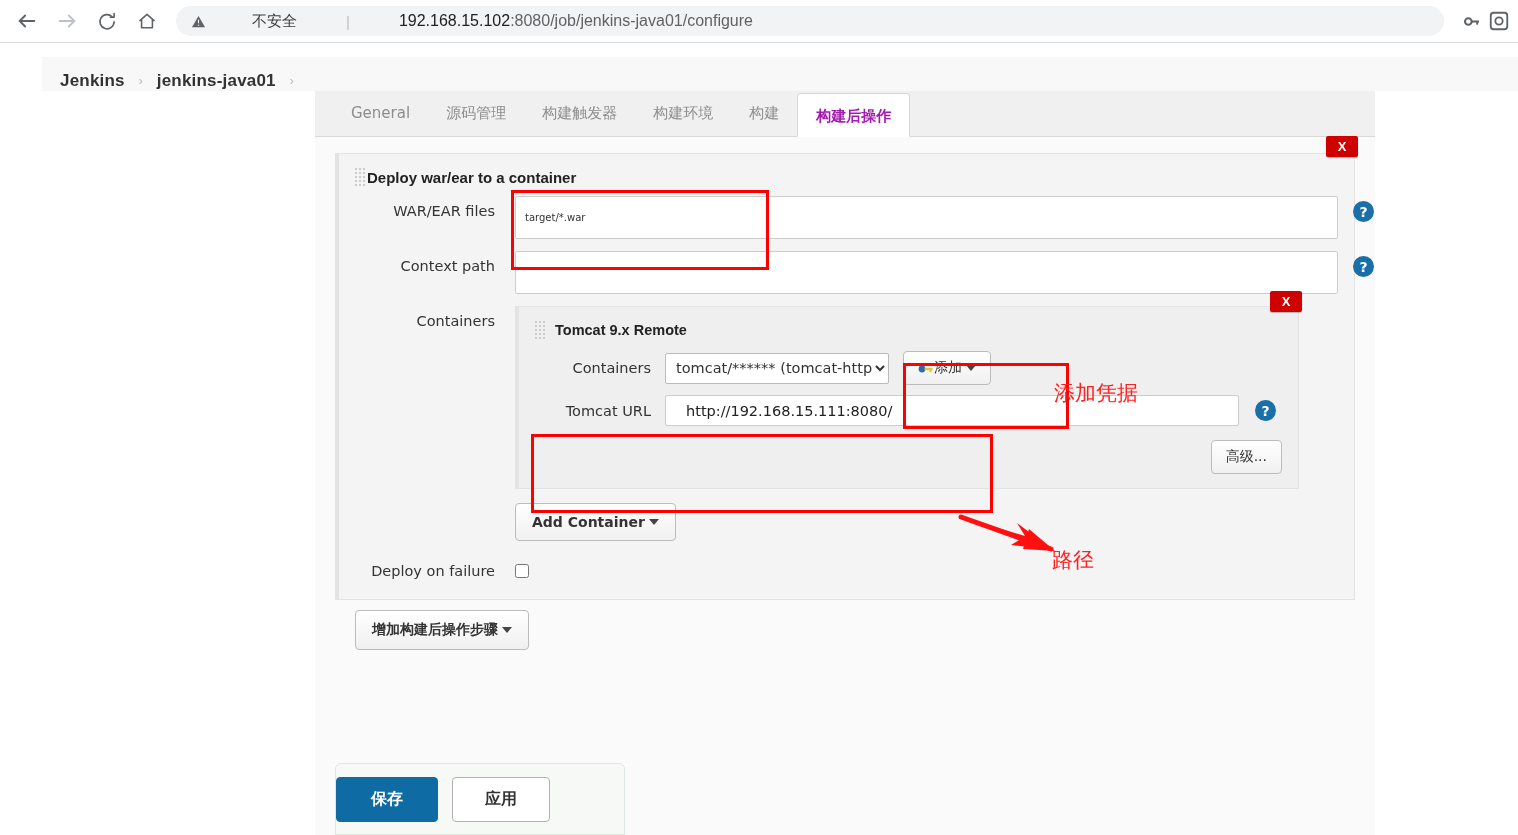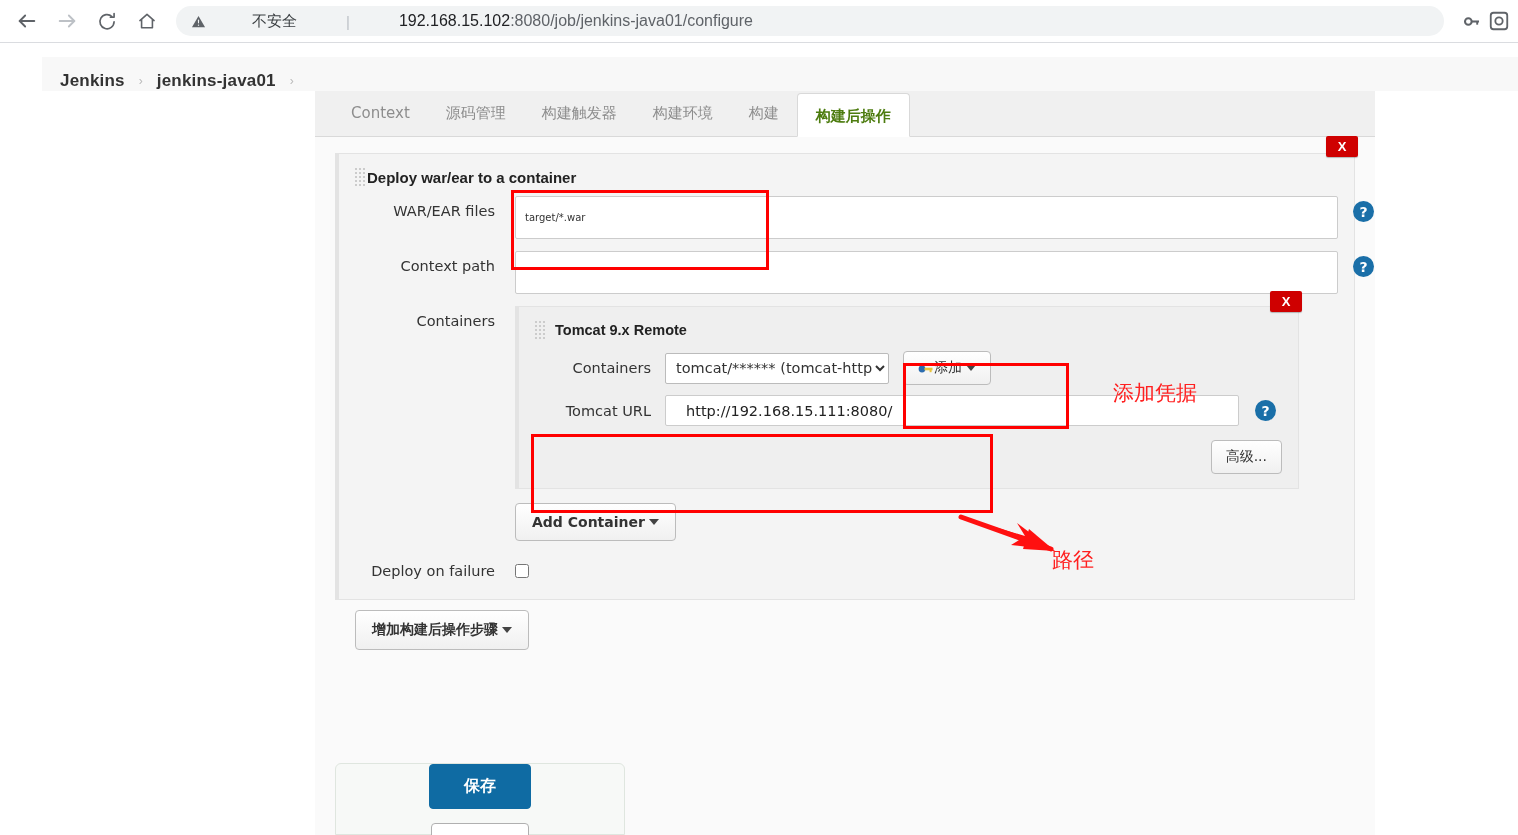--- a/index.html
+++ b/index.html
@@ -107,21 +107,21 @@
   .tab {
     height:46px; line-height:46px;
     padding:0 18px;
     font-size:15px; color:#8d8d8d;
     cursor:pointer;
     white-space:nowrap;
     font-family:"DejaVu Sans", sans-serif;
   }
   .tab.active {
     background:#ffffff;
-    color:#4d7c0f; font-weight:bold;
+    color:#a21caf; font-weight:bold;
     border:1px solid #d9d9d9;
     border-bottom:1px solid #ffffff;
     border-radius:4px 4px 0 0;
     margin-bottom:-1px;
     height:44px; line-height:44px;
   }
 
   
   .form-area { position:relative; padding:16px 20px 0 20px; }
 
@@ -261,21 +261,20 @@
   .add-step-row { margin-top:10px; padding-left:20px; }
 
   
   .savebar {
     position:absolute; left:335px; top:672px;
     width:290px; height:72px;
     background:#f7f9f7;
     border:1px solid #dfe6df;
     border-radius:6px 6px 0 0;
     display:flex; align-items:center; gap:14px;
-    flex-direction:column;
   }
   .btn-primary {
     background:#0f6ba3; color:#fff;
     border:1px solid #0f6ba3; border-radius:4px;
     font-size:16px; font-weight:bold;
     padding:11px 34px; cursor:pointer;
     font-family:"DejaVu Sans", sans-serif;
   }
   .btn-secondary {
     background:#fff; color:#333;
@@ -355,21 +354,21 @@
   <span class="crumb link">Jenkins</span>
   <span class="crumb-sep">›</span>
   <span class="crumb link">jenkins-java01</span>
   <span class="crumb-sep">›</span>
 </div>
 
 <div class="page">
   <div class="content-col">
 
     <div class="tabbar">
-      <div class="tab">Context</div>
+      <div class="tab">General</div>
       <div class="tab">源码管理</div>
       <div class="tab">构建触发器</div>
       <div class="tab">构建环境</div>
       <div class="tab">构建</div>
       <div class="tab active">构建后操作</div>
     </div>
 
     <div class="form-area">
 
       <div class="publisher">
@@ -466,21 +465,21 @@
     <button class="btn-secondary">应用</button>
   </div>
 </div>
 
 <div class="anno anno-box" style="left:511px; top:190px; width:258px; height:80px;"></div>
 
 <div class="anno anno-box" style="left:903px; top:363px; width:166px; height:66px;"></div>
 
 <div class="anno anno-box" style="left:531px; top:434px; width:462px; height:79px;"></div>
 
-<div class="anno anno-text" style="left:1113px; top:379px;">添加凭据</div>
+<div class="anno anno-text" style="left:1054px; top:379px;">添加凭据</div>
 
 <div class="anno anno-text" style="left:1052px; top:546px;">路径</div>
 
 <svg class="anno" style="left:955px; top:505px;" width="120" height="50" viewBox="0 0 120 50">
   <path d="M6 12 L70 31 L62 18 L98 45 L56 40 L64 35 Z" fill="#ff1010"></path>
   <path d="M6 12 L96 44" stroke="#ff1010" stroke-width="5" stroke-linecap="round" fill="none"></path>
   <path d="M74 24 L100 46 L68 44 Z" fill="#ff1010"></path>
 </svg>
 
 </body></html>

